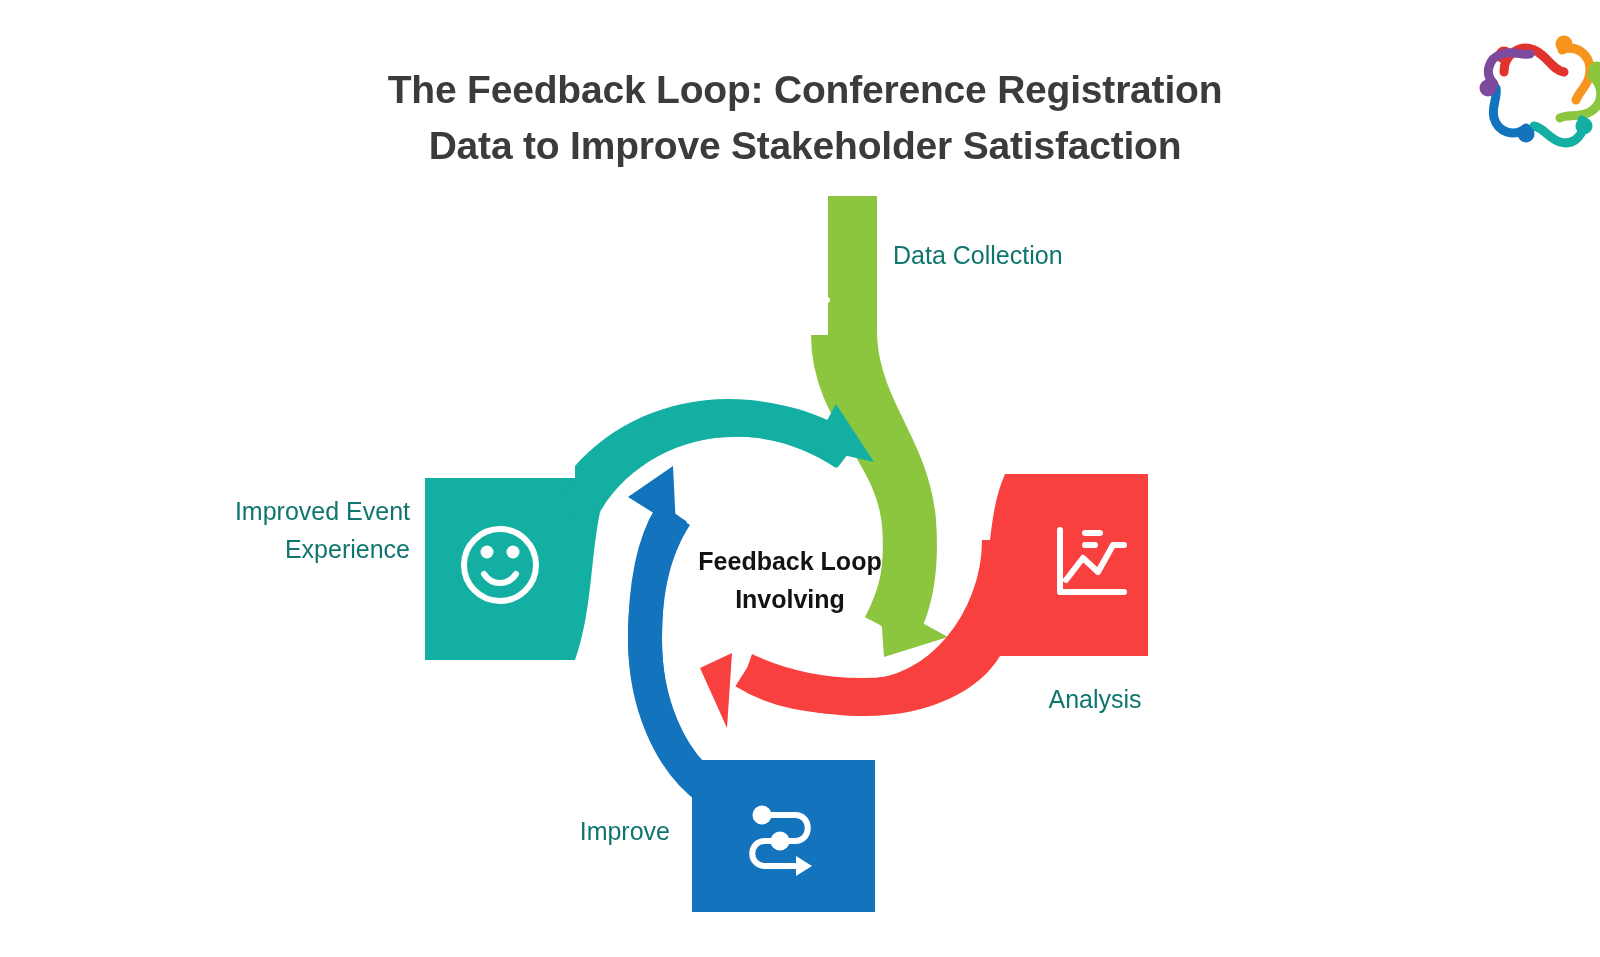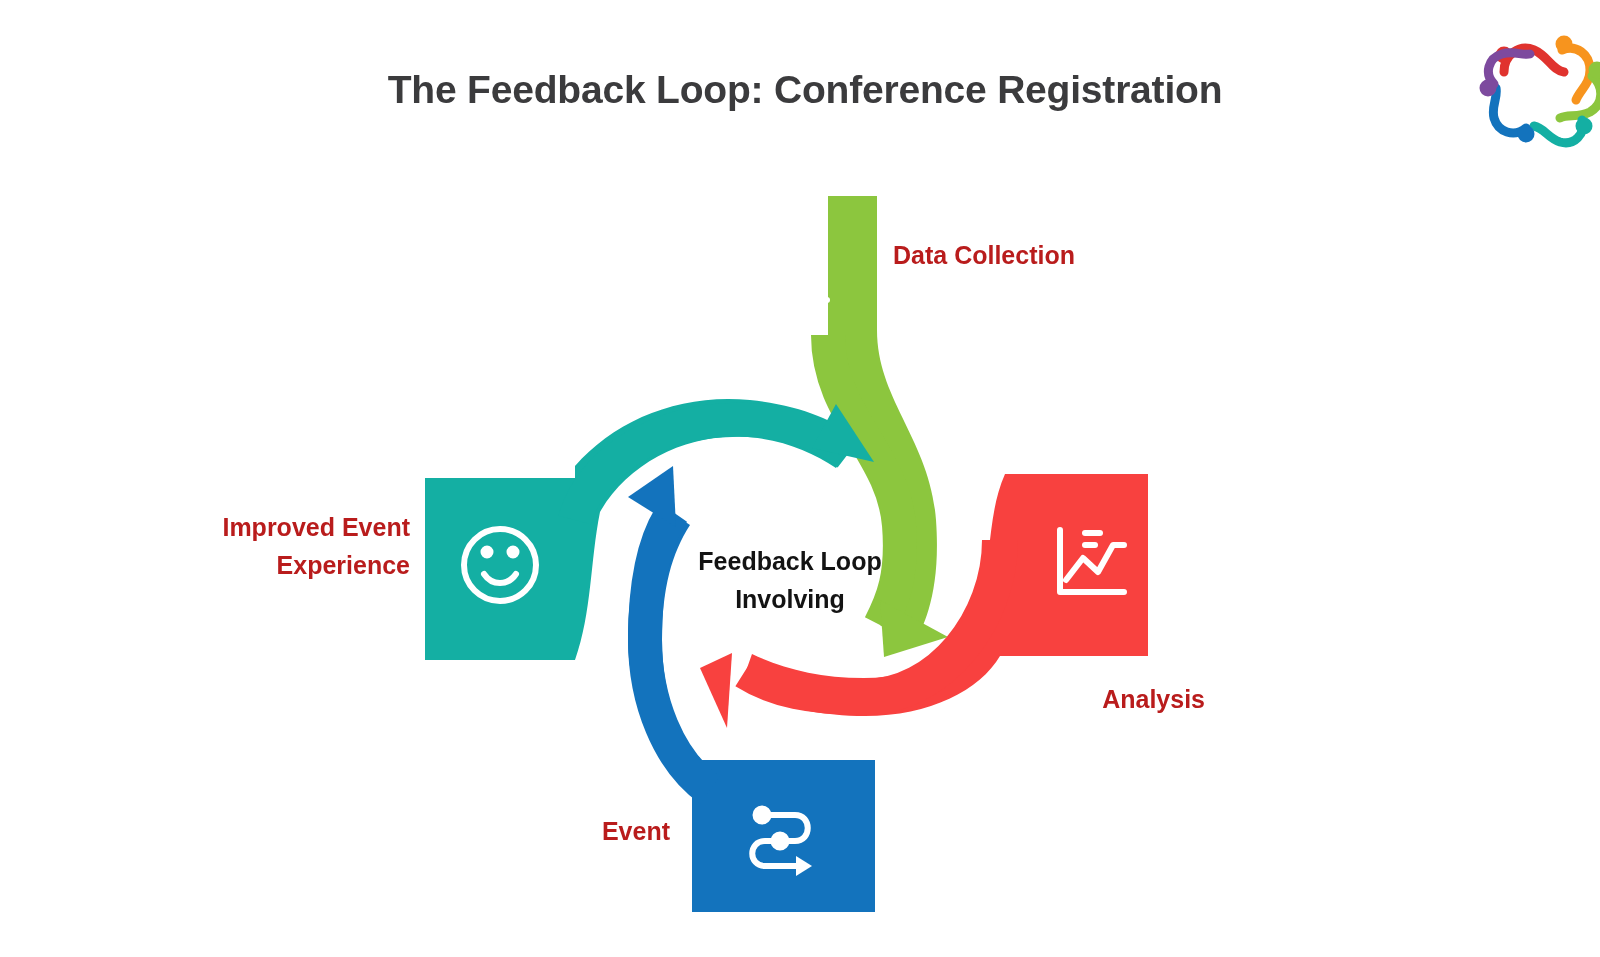--- a/index.html
+++ b/index.html
@@ -56,41 +56,41 @@
     left: 0;
     top: 0;
     width: 1600px;
     height: 957px;
   }
 
   
   .node-label {
     position: absolute;
     font-size: 25px;
-    font-weight: bold;
-    color: #b91c1c;
+    font-weight: normal;
+    color: #0f766e;
     line-height: 38px;
     white-space: pre-line;
   }
   #label-data-collection {
     left: 893px;
     top: 236px;
     text-align: left;
     width: 220px;
   }
   #label-improved-experience {
     left: 150px;
-    top: 508px;
+    top: 492px;
     text-align: right;
     width: 260px;
   }
   #label-analysis {
     left: 985px;
     top: 680px;
-    text-align: right;
+    text-align: center;
     width: 220px;
   }
   #label-action {
     left: 410px;
     top: 812px;
     text-align: right;
     width: 260px;
   }
 
   
@@ -105,20 +105,21 @@
     color: #131313;
     line-height: 38px;
     white-space: pre-line;
   }
 </style>
 </head>
 <body>
 
 <div id="title-block">
   <span class="tline">The Feedback Loop: Conference Registration</span>
+  <span class="tline">Data to Improve Stakeholder Satisfaction</span>
 </div>
 
 <div id="brand-logo">
   <svg viewBox="0 0 150 150" width="150" height="150" aria-hidden="true">
     <g fill="none" stroke-width="9" stroke-linecap="round">
 
       <path d="M40 58 C40 40, 56 30, 70 36 C84 42, 88 56, 100 58" stroke="#e0332e"></path>
       <circle cx="40" cy="41" r="8.5" fill="#e0332e" stroke="none"></circle>
 
       <path d="M98 36 C112 30, 126 40, 126 56 C126 70, 116 76, 112 86" stroke="#f7941e"></path>
@@ -226,20 +227,20 @@
         <path d="M484 574 C492 586, 508 586, 516 574"></path>
       </g>
     </g>
 
   </svg>
 
   <div class="node-label" id="label-data-collection">Data Collection</div>
 
   <div class="node-label" id="label-analysis">Analysis</div>
 
-  <div class="node-label" id="label-action">Event</div>
+  <div class="node-label" id="label-action">Improve</div>
 
   <div class="node-label" id="label-improved-experience">Improved Event
 Experience</div>
 
   <div id="center-caption">Feedback Loop
 Involving</div>
 </div>
 
 </body></html>

